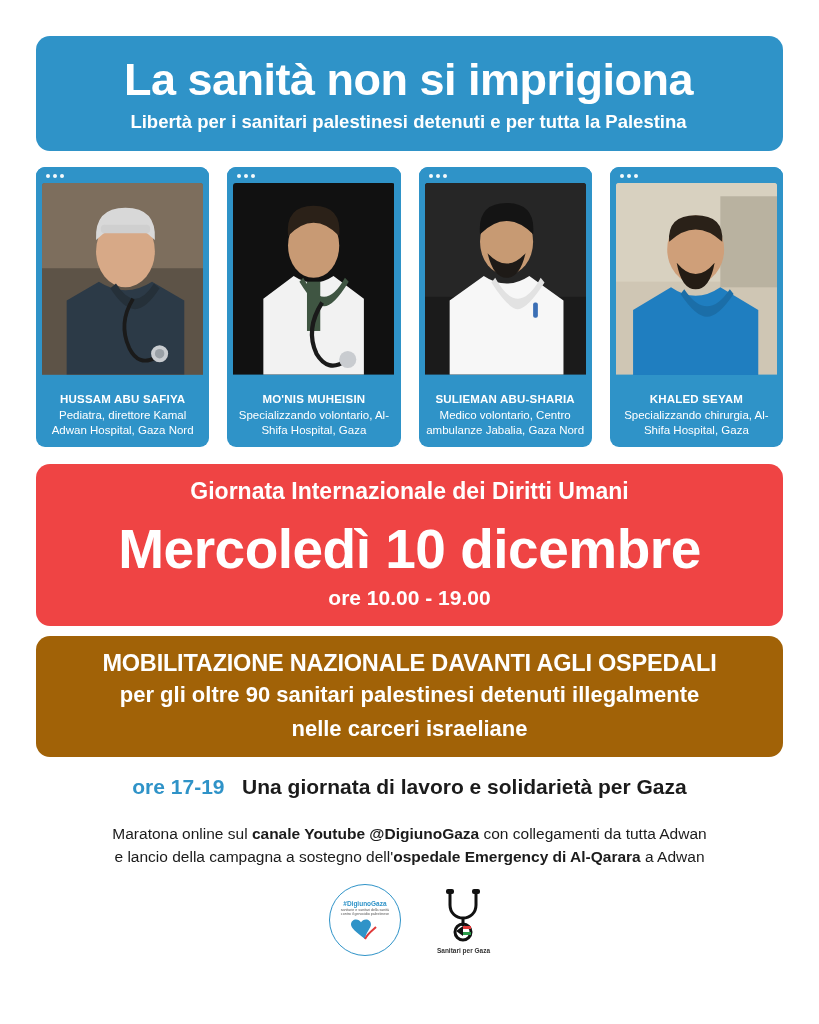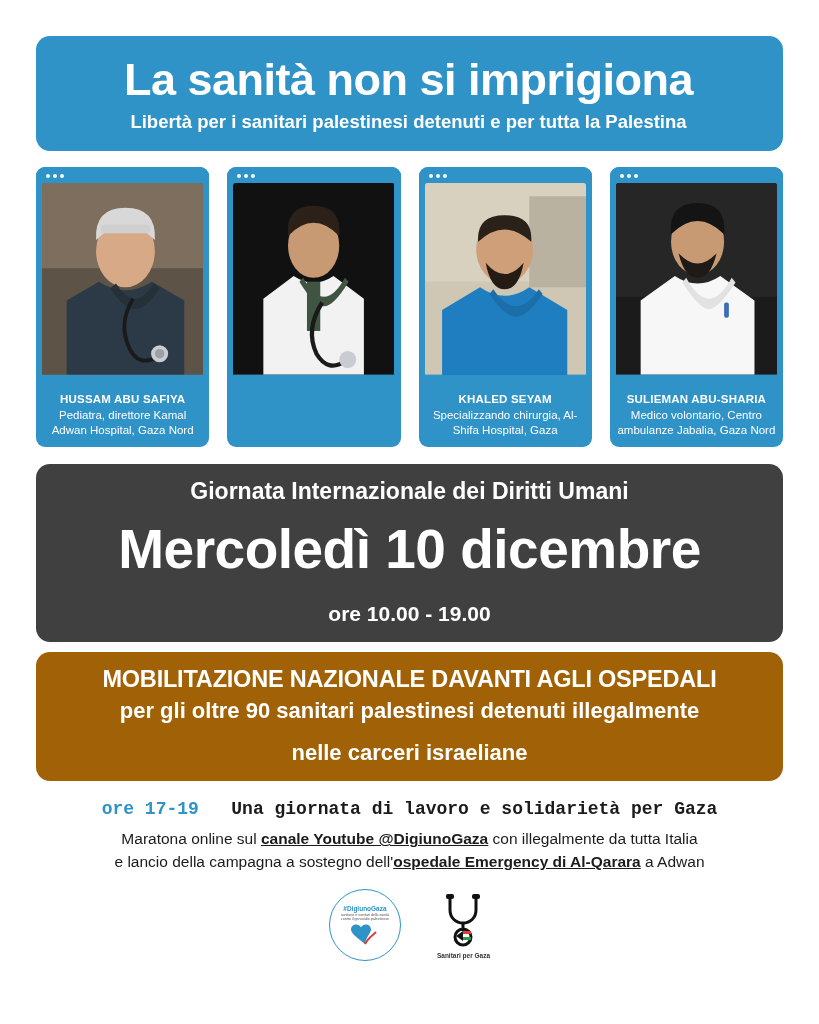--- a/index.html
+++ b/index.html
@@ -88,74 +88,73 @@
     margin-bottom: 3px;
   }
   .caption .role {
     font-size: 11.5px;
     line-height: 1.28;
   }
 
   
   .date-block {
     margin: 17px 36px 0 36px;
-    background: #404040;
+    background: #ef4444;
     border-radius: 14px;
     padding: 14px 10px 16px 10px;
     text-align: center;
     color: #ffffff;
   }
   .date-block .kicker {
     font-size: 23px;
     font-weight: bold;
   }
   .date-block .big {
     font-size: 55px;
     font-weight: bold;
     line-height: 1.12;
     margin-top: 14px;
     letter-spacing: -0.5px;
   }
   .date-block .hours {
     font-size: 21px;
     font-weight: bold;
-    margin-top: 22px;
+    margin-top: 6px;
   }
 
   
   .mob-block {
     margin: 10px 36px 0 36px;
     background: #a16207;
     border-radius: 14px;
     padding: 14px 10px 15px 10px;
     text-align: center;
     color: #ffffff;
   }
   .mob-block .l1 { font-size: 23.5px; font-weight: bold; letter-spacing: -0.2px; }
   .mob-block .l2 { font-size: 22px; font-weight: bold; margin-top: 5px; }
-  .mob-block .l3 { font-size: 22px; font-weight: bold; margin-top: 16px; }
+  .mob-block .l3 { font-size: 22px; font-weight: bold; margin-top: 8px; }
 
   
   .footer-text {
     margin: 18px 32px 0 32px;
     text-align: center;
     color: #1b1b1b;
   }
   .footer-text .line1 {
-    font-size: 18px;
-    font-weight: bold;
-    margin-bottom: 9px;
-    font-family: Liberation Mono, monospace;
+    font-size: 21px;
+    font-weight: bold;
+    margin-bottom: 24px;
   }
   .footer-text .line1 .accent { color: #2f93c8; font-weight: bold; }
   .footer-text .line2, .footer-text .line3 {
     font-size: 15.5px;
     line-height: 1.45;
   }
-  .footer-text b { font-weight: bold; text-decoration: underline; }
+  .footer-text b { font-weight: bold; }
 
   
   .logos {
     margin-top: 16px;
     display: flex;
     justify-content: center;
     align-items: center;
     gap: 36px;
   }
   .logo-circle {
@@ -247,20 +246,50 @@
             <ellipse cx="85" cy="66" rx="27" ry="34" fill="#c89a74"></ellipse>
             <path d="M58 56 q27 -28 54 0 q3 -32 -27 -32 q-30 0 -27 32z" fill="#2b2118"></path>
             <path d="M64 98 q21 14 42 0 l32 24 v80 h-106 v-80z" fill="#f2f2f2"></path>
             <path d="M74 100 q11 20 22 20 q11 0 22 -20 l4 4 q-16 26 -26 26 q-10 0 -26 -26z" fill="#3f5542"></path>
             <rect x="78" y="104" width="14" height="52" fill="#3f5542"></rect>
             <path d="M94 126 q-18 28 -6 54 q12 20 30 8" fill="none" stroke="#1a1a1a" stroke-width="4.5"></path>
             <circle cx="121" cy="186" r="9" fill="#c9ccd0"></circle>
           </svg>
         </div>
       </div>
+      <div class="caption">
+        <div class="name">MO'NIS MUHEISIN</div>
+        <div class="role">Specializzando volontario, Al-Shifa Hospital, Gaza</div>
+      </div>
+    </div>
+
+    <div class="card">
+      <div class="card-window">
+        <div class="dots">
+          <span class="dot"></span>
+            <span class="dot"></span>
+            <span class="dot"></span>
+        </div>
+        <div class="photo">
+          <svg class="bg" viewBox="0 0 170 202" preserveAspectRatio="xMidYMid slice">
+            <rect width="170" height="202" fill="#1b1b1b"></rect>
+            <rect x="0" y="0" width="170" height="120" fill="#262626"></rect>
+            <ellipse cx="86" cy="62" rx="28" ry="35" fill="#c79a73"></ellipse>
+            <path d="M58 54 q28 -28 56 0 q3 -33 -28 -33 q-31 0 -28 33z" fill="#141414"></path>
+            <path d="M66 74 q20 22 40 0 q-6 26 -20 26 q-14 0 -20 -26z" fill="#1e1a17"></path>
+            <path d="M62 98 q24 16 48 0 l36 26 v78 h-120 v-78z" fill="#f7f7f7"></path>
+            <path d="M74 100 q12 22 24 22 q12 0 24 -22 l4 5 q-18 28 -28 28 q-10 0 -28 -28z" fill="#e2e2e2"></path>
+            <rect x="114" y="126" width="5" height="16" rx="2" fill="#3b6fb5"></rect>
+          </svg>
+        </div>
+      </div>
+      <div class="caption">
+        <div class="name">SULIEMAN ABU-SHARIA</div>
+        <div class="role">Medico volontario, Centro ambulanze Jabalia, Gaza Nord</div>
+      </div>
     </div>
 
     <div class="card">
       <div class="card-window">
         <div class="dots">
           <span class="dot"></span>
             <span class="dot"></span>
             <span class="dot"></span>
         </div>
         <div class="photo">
@@ -275,46 +304,20 @@
             <path d="M72 112 q12 18 24 18 q12 0 24 -18 l4 5 q-16 24 -28 24 q-12 0 -28 -24z" fill="#1b6ea8"></path>
           </svg>
         </div>
       </div>
       <div class="caption">
         <div class="name">KHALED SEYAM</div>
         <div class="role">Specializzando chirurgia, Al-Shifa Hospital, Gaza</div>
       </div>
     </div>
 
-    <div class="card">
-      <div class="card-window">
-        <div class="dots">
-          <span class="dot"></span>
-            <span class="dot"></span>
-            <span class="dot"></span>
-        </div>
-        <div class="photo">
-          <svg class="bg" viewBox="0 0 170 202" preserveAspectRatio="xMidYMid slice">
-            <rect width="170" height="202" fill="#1b1b1b"></rect>
-            <rect x="0" y="0" width="170" height="120" fill="#262626"></rect>
-            <ellipse cx="86" cy="62" rx="28" ry="35" fill="#c79a73"></ellipse>
-            <path d="M58 54 q28 -28 56 0 q3 -33 -28 -33 q-31 0 -28 33z" fill="#141414"></path>
-            <path d="M66 74 q20 22 40 0 q-6 26 -20 26 q-14 0 -20 -26z" fill="#1e1a17"></path>
-            <path d="M62 98 q24 16 48 0 l36 26 v78 h-120 v-78z" fill="#f7f7f7"></path>
-            <path d="M74 100 q12 22 24 22 q12 0 24 -22 l4 5 q-18 28 -28 28 q-10 0 -28 -28z" fill="#e2e2e2"></path>
-            <rect x="114" y="126" width="5" height="16" rx="2" fill="#3b6fb5"></rect>
-          </svg>
-        </div>
-      </div>
-      <div class="caption">
-        <div class="name">SULIEMAN ABU-SHARIA</div>
-        <div class="role">Medico volontario, Centro ambulanze Jabalia, Gaza Nord</div>
-      </div>
-    </div>
-
   </div>
 
   <div class="date-block">
     <div class="kicker">Giornata Internazionale dei Diritti Umani</div>
     <div class="big">Mercoledì 10 dicembre</div>
     <div class="hours">ore 10.00 - 19.00</div>
   </div>
 
   <div class="mob-block">
     <div class="l1">MOBILITAZIONE NAZIONALE DAVANTI AGLI OSPEDALI</div>
@@ -322,21 +325,21 @@
     <div class="l3">nelle carceri israeliane</div>
   </div>
 
   <div class="footer-text">
     <div class="line1">
       <span class="accent">ore 17-19</span>
       <span>&nbsp;</span>
       <span>Una giornata di lavoro e solidarietà per Gaza</span>
     </div>
     <div class="line2">
-      <span>Maratona online sul </span><b>canale Youtube @DigiunoGaza</b><span> con illegalmente da tutta Italia</span>
+      <span>Maratona online sul </span><b>canale Youtube @DigiunoGaza</b><span> con collegamenti da tutta Adwan</span>
     </div>
     <div class="line3">
       <span>e lancio della campagna a sostegno dell'</span><b>ospedale Emergency di Al-Qarara</b><span> a Adwan</span>
     </div>
   </div>
 
   <div class="logos">
     <div class="logo-circle">
       <div class="lt">#DigiunoGaza</div>
       <div class="ls">sanitarie e sanitari della sanità contro il genocidio palestinese</div>

